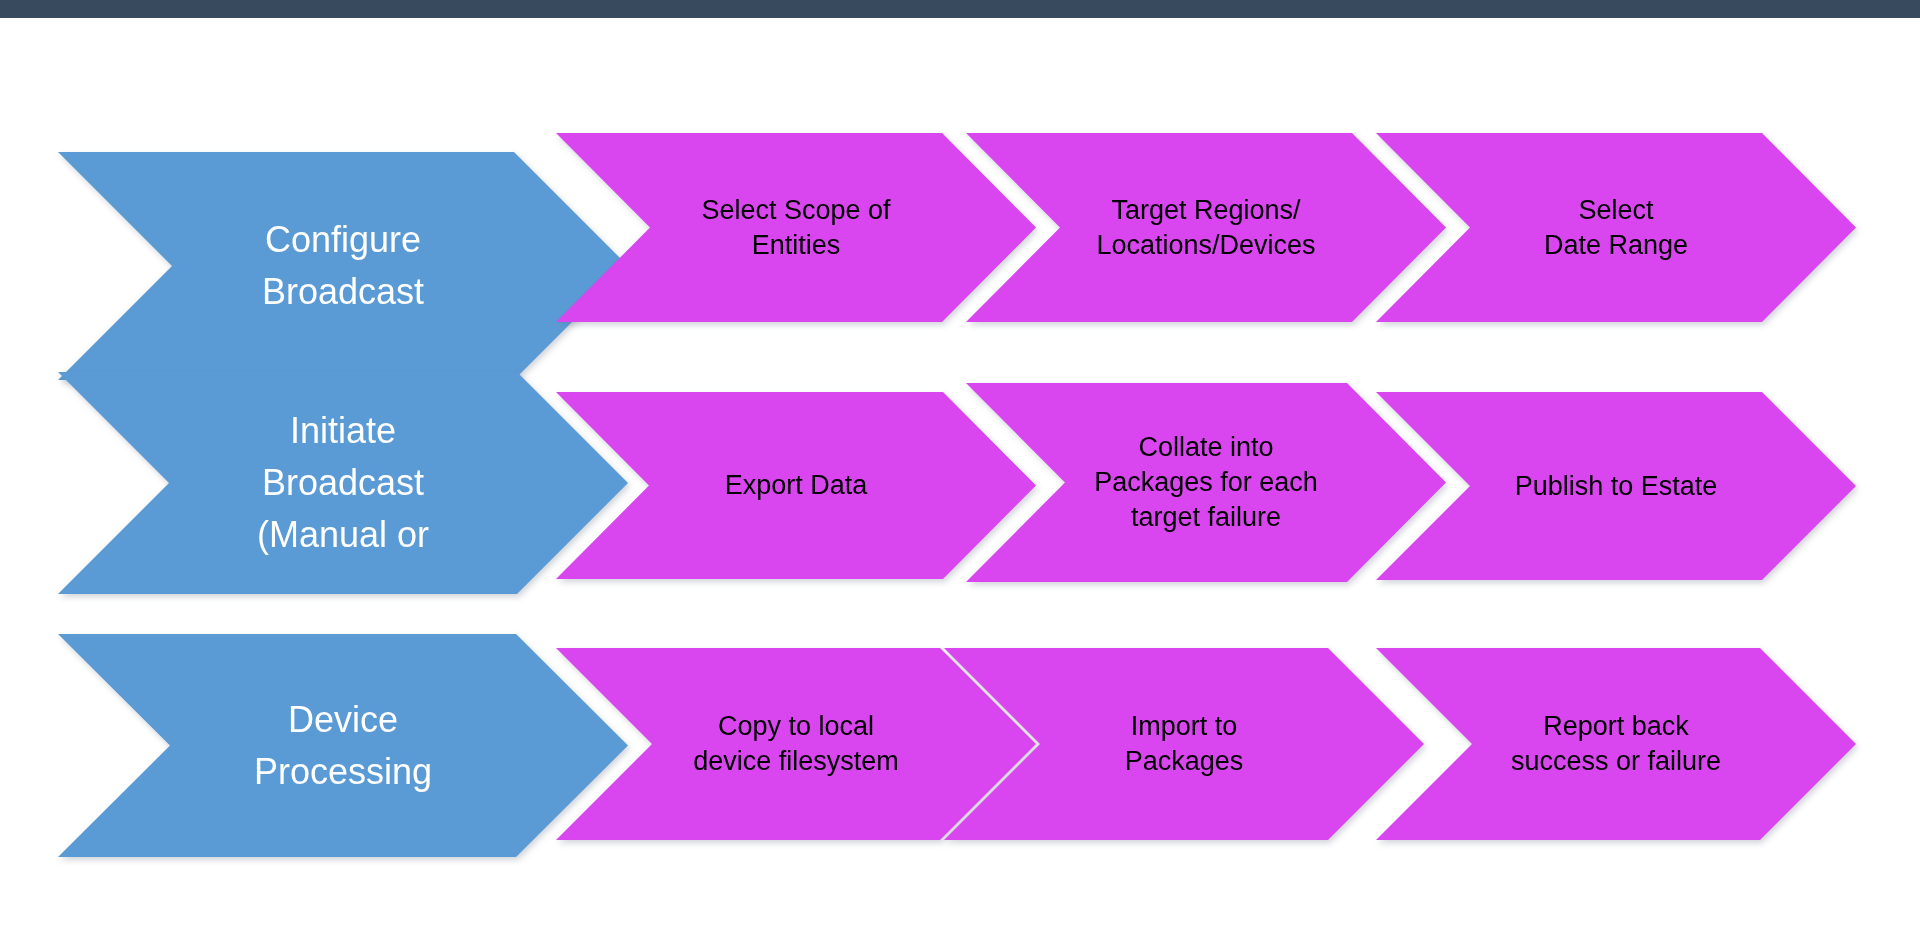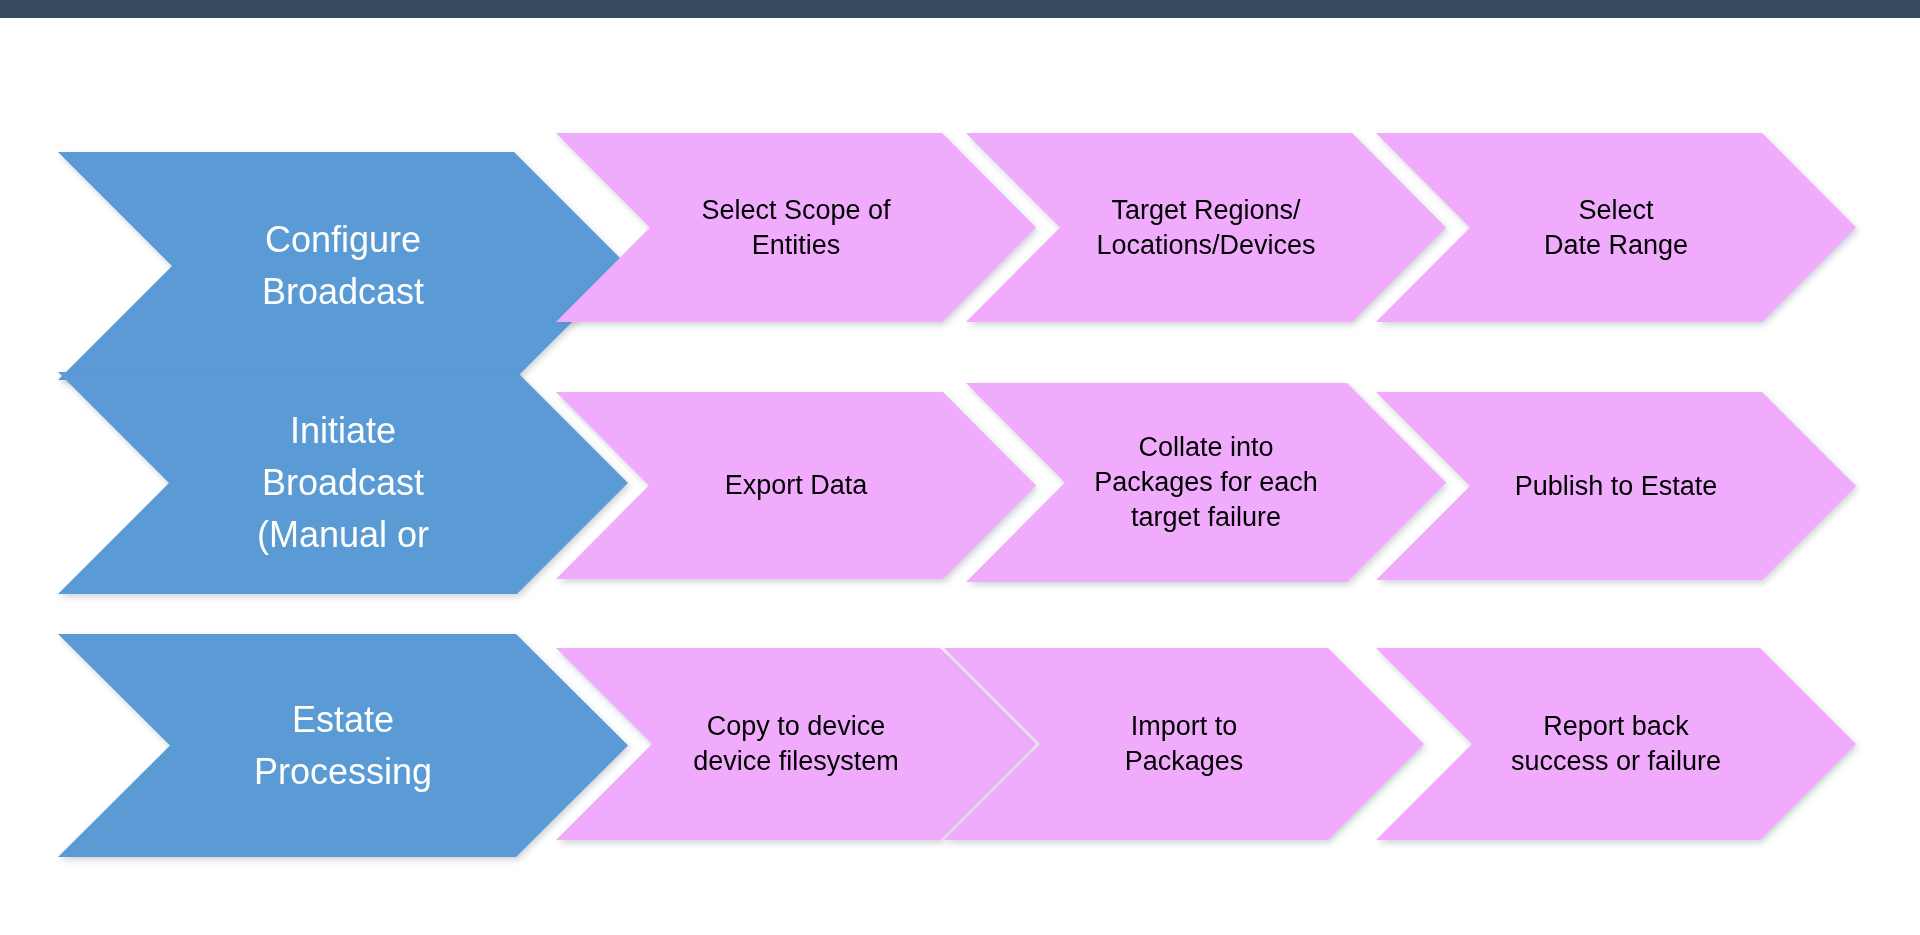--- a/index.html
+++ b/index.html
@@ -43,21 +43,21 @@
     );
   }
   .chevron.leader {
     background: #5B9BD5;
     color: #ffffff;
     font-size: 36px;
     line-height: 52px;
     font-weight: 400;
   }
   .chevron.step {
-    background: #f0abfc;
+    background: #d946ef;
     color: #000000;
     font-size: 27px;
     line-height: 35px;
     font-weight: 400;
   }
   .line { white-space: nowrap; }
 </style>
 </head>
 <body>
 
@@ -116,28 +116,28 @@
   </div>
 
   <div class="shape-wrap" style="left:1376px; top:392px; width:480px; height:188px;">
     <div class="chevron step" style="--d:94px;">
       <div class="line">Publish to Estate</div>
     </div>
   </div>
 
   <div class="shape-wrap" style="left:58px; top:634px; width:570px; height:223px;">
     <div class="chevron leader" style="--d:112px;">
-      <div class="line">Estate</div>
+      <div class="line">Device</div>
       <div class="line">Processing</div>
     </div>
   </div>
 
   <div class="shape-wrap" style="left:556px; top:648px; width:480px; height:192px;">
     <div class="chevron step" style="--d:96px;">
-      <div class="line">Copy to device</div>
+      <div class="line">Copy to local</div>
       <div class="line">device filesystem</div>
     </div>
   </div>
 
   <div class="shape-wrap" style="left:944px; top:648px; width:480px; height:192px;">
     <div class="chevron step" style="--d:96px;">
       <div class="line">Import to</div>
       <div class="line">Packages</div>
     </div>
   </div>

